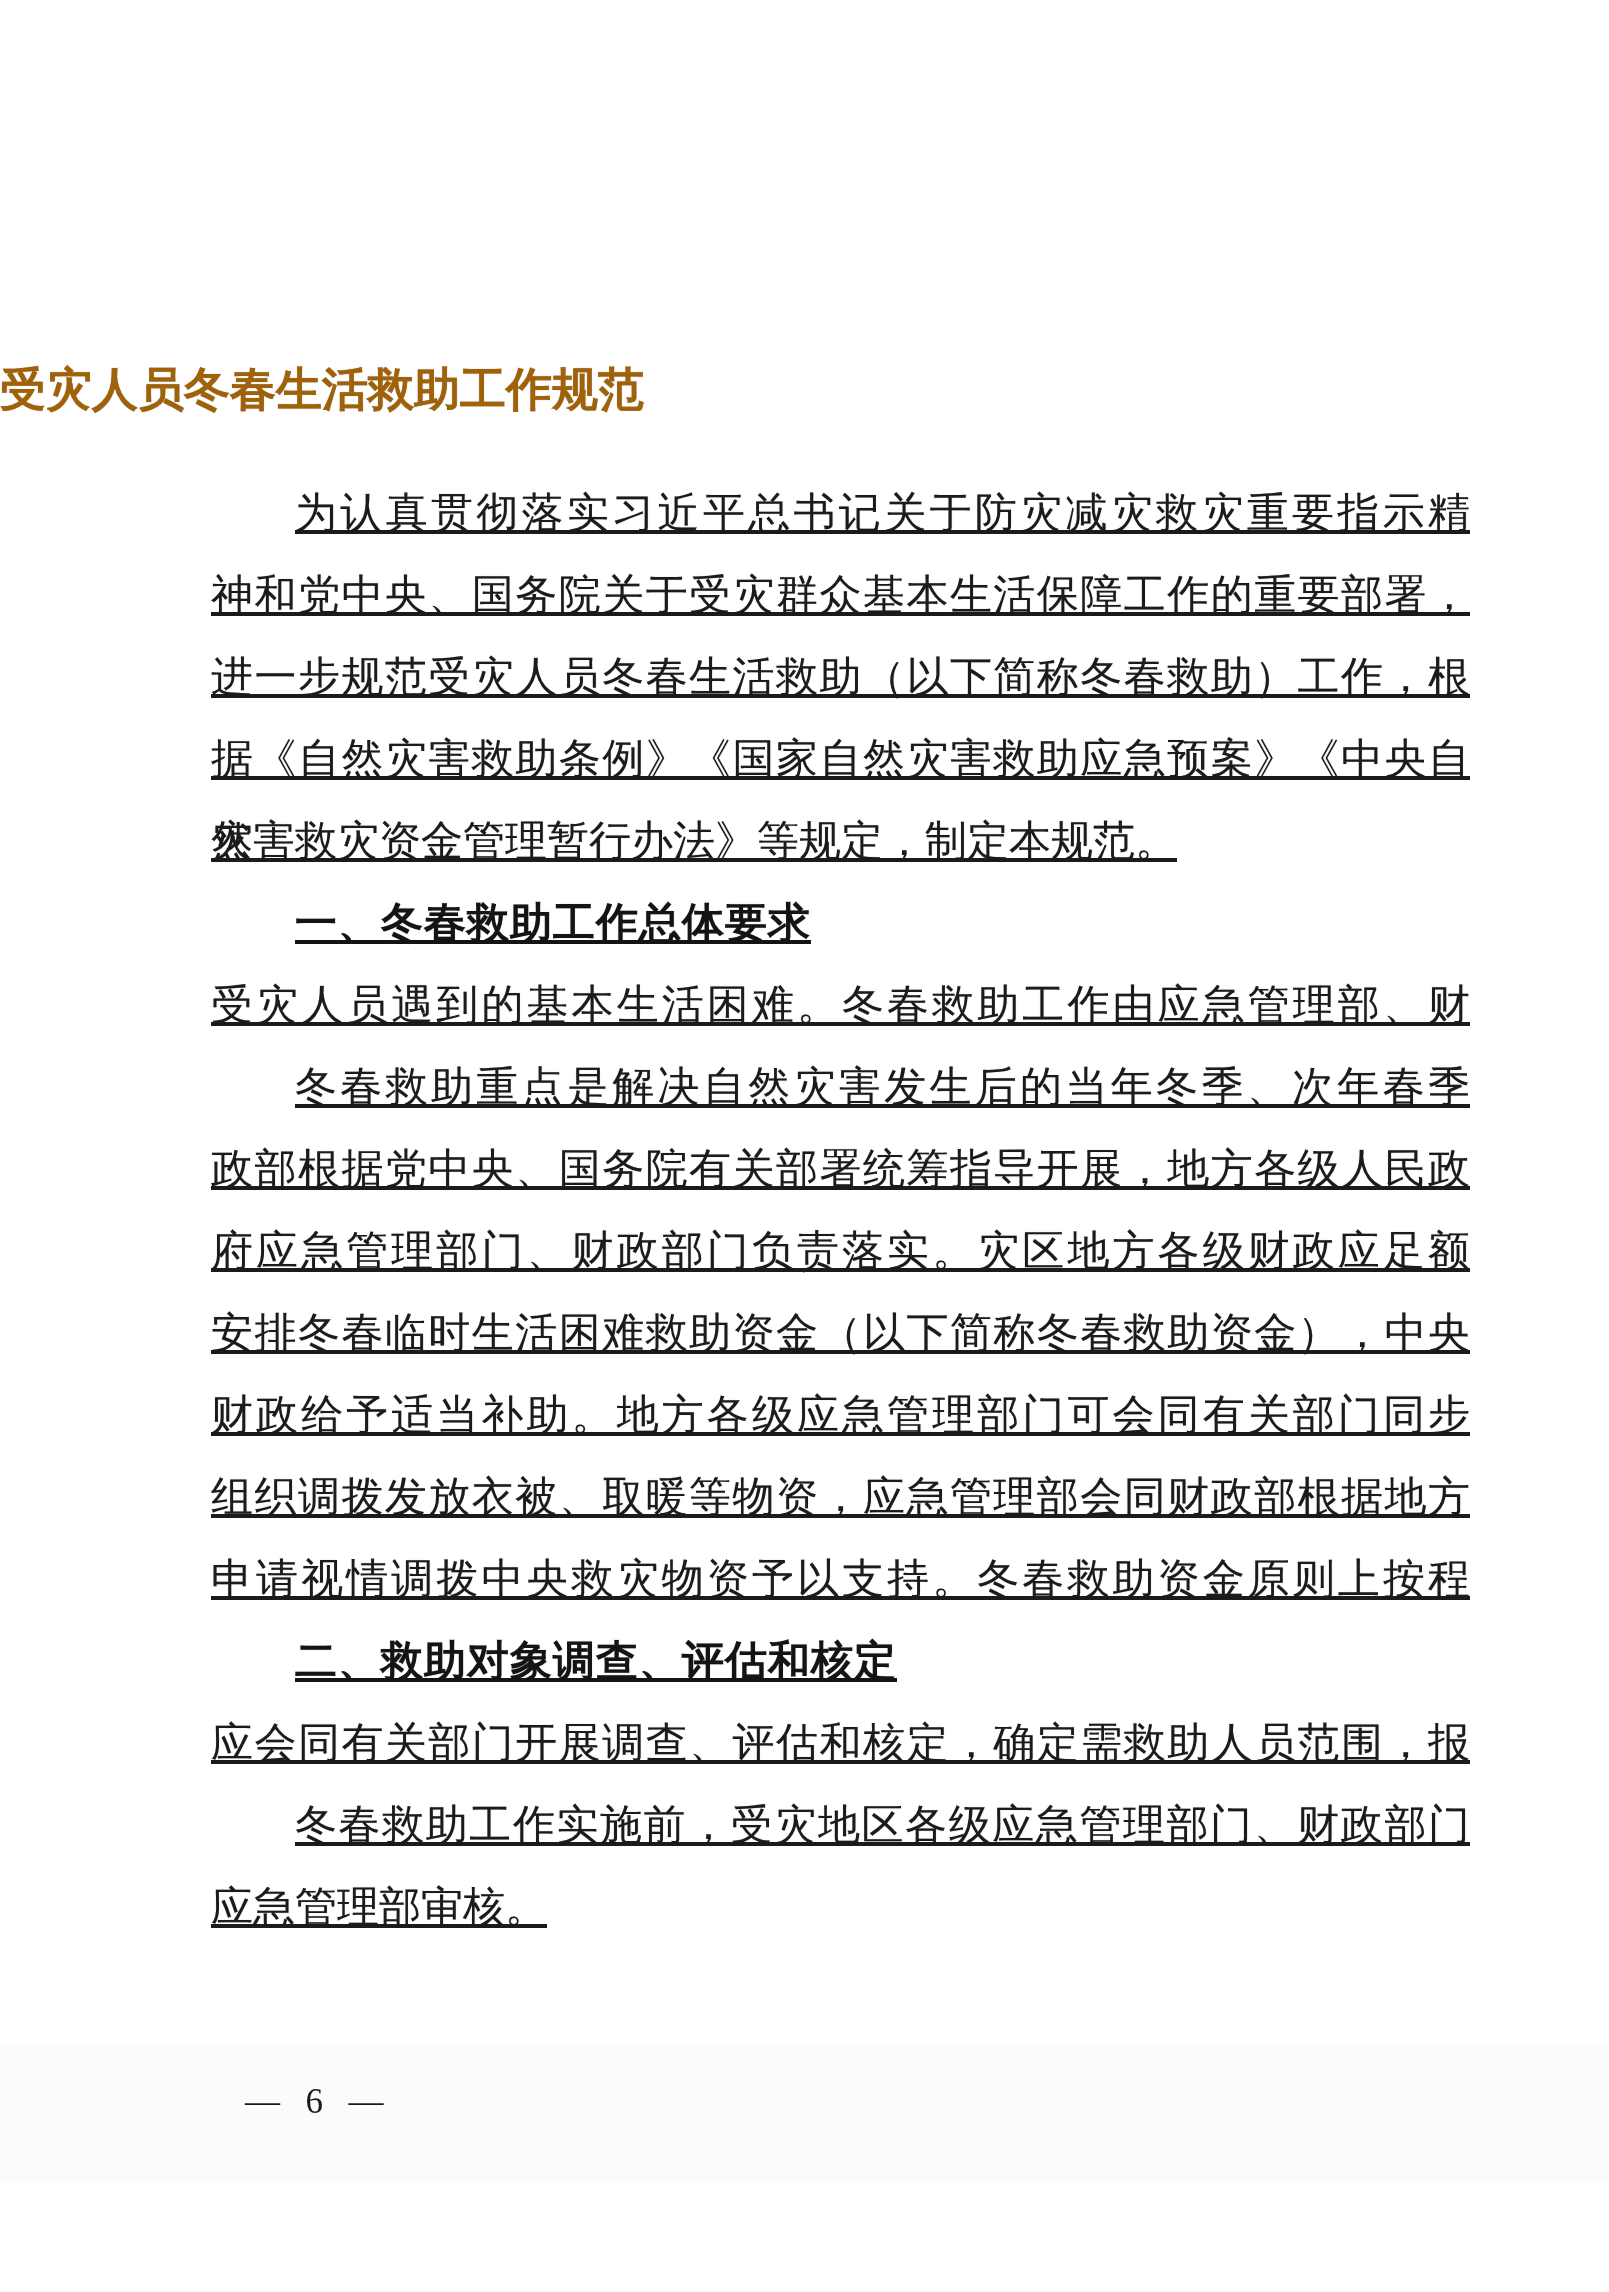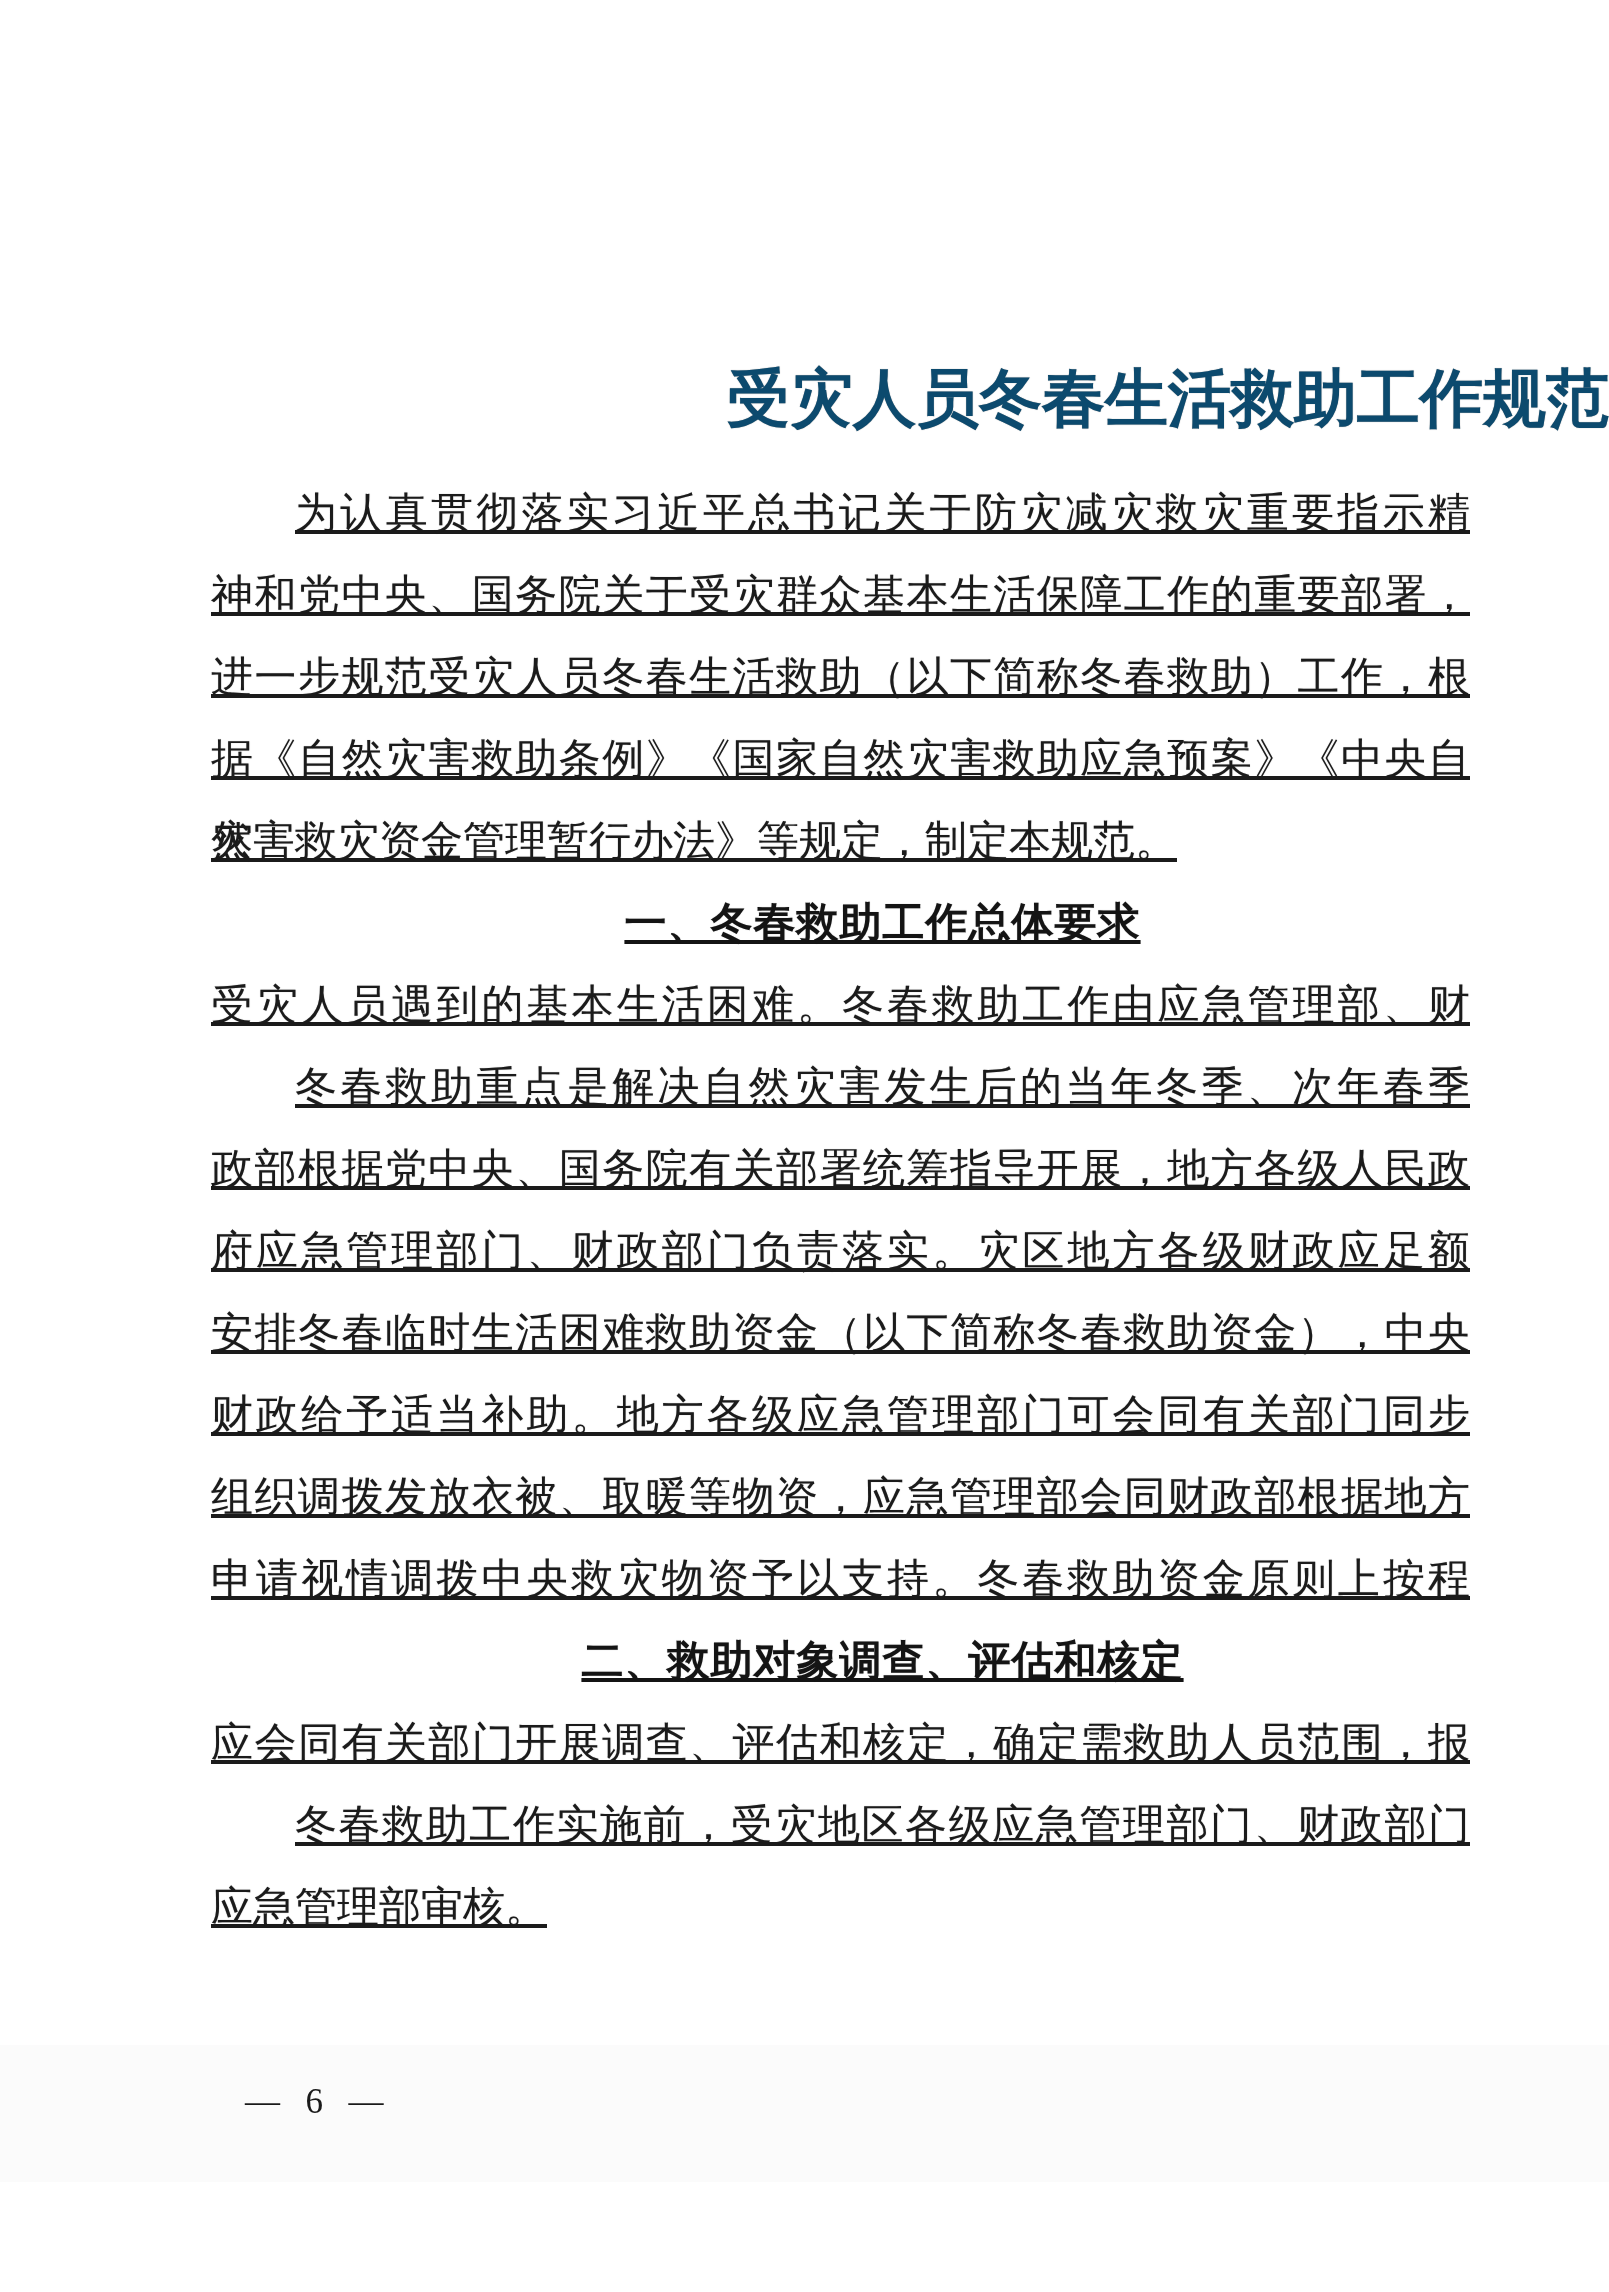--- a/index.html
+++ b/index.html
@@ -23,26 +23,26 @@
     top: 2045px; height: 137px;
     background: rgba(0,0,0,0.015);
     pointer-events: none;
   }
   .doc-title {
     position: absolute;
     top: 365px;
     left: 0;
     width: 100%;
     margin: 0;
-    text-align: right;
-    font-size: 63px;
+    text-align: left;
+    font-size: 46px;
     line-height: 1.1;
     font-weight: bold;
     letter-spacing: 0px;
-    color: #0c4a6e;
+    color: #a16207;
     text-shadow: 0 0 1px rgba(0,0,0,0.45);
   }
   .doc-body {
     position: absolute;
     top: 472px;
     left: 211px;
     width: 1259px;
   }
   .line {
     height: 82px;
@@ -61,21 +61,20 @@
     word-break: break-all;
     text-align: justify;
     text-align-last: justify;
     -moz-text-align-last: justify;
   }
   .line.heading {
     font-family: "Liberation Sans", "DejaVu Sans", sans-serif;
     font-weight: bold;
     letter-spacing: 1px;
     color: #141414;
-    text-align: center;
   }
   .page-footer {
     position: absolute;
     top: 2084px;
     left: 245px;
     display: flex;
     align-items: center;
     gap: 25.5px;
     font-size: 35px;
     color: #1b1b1b;

